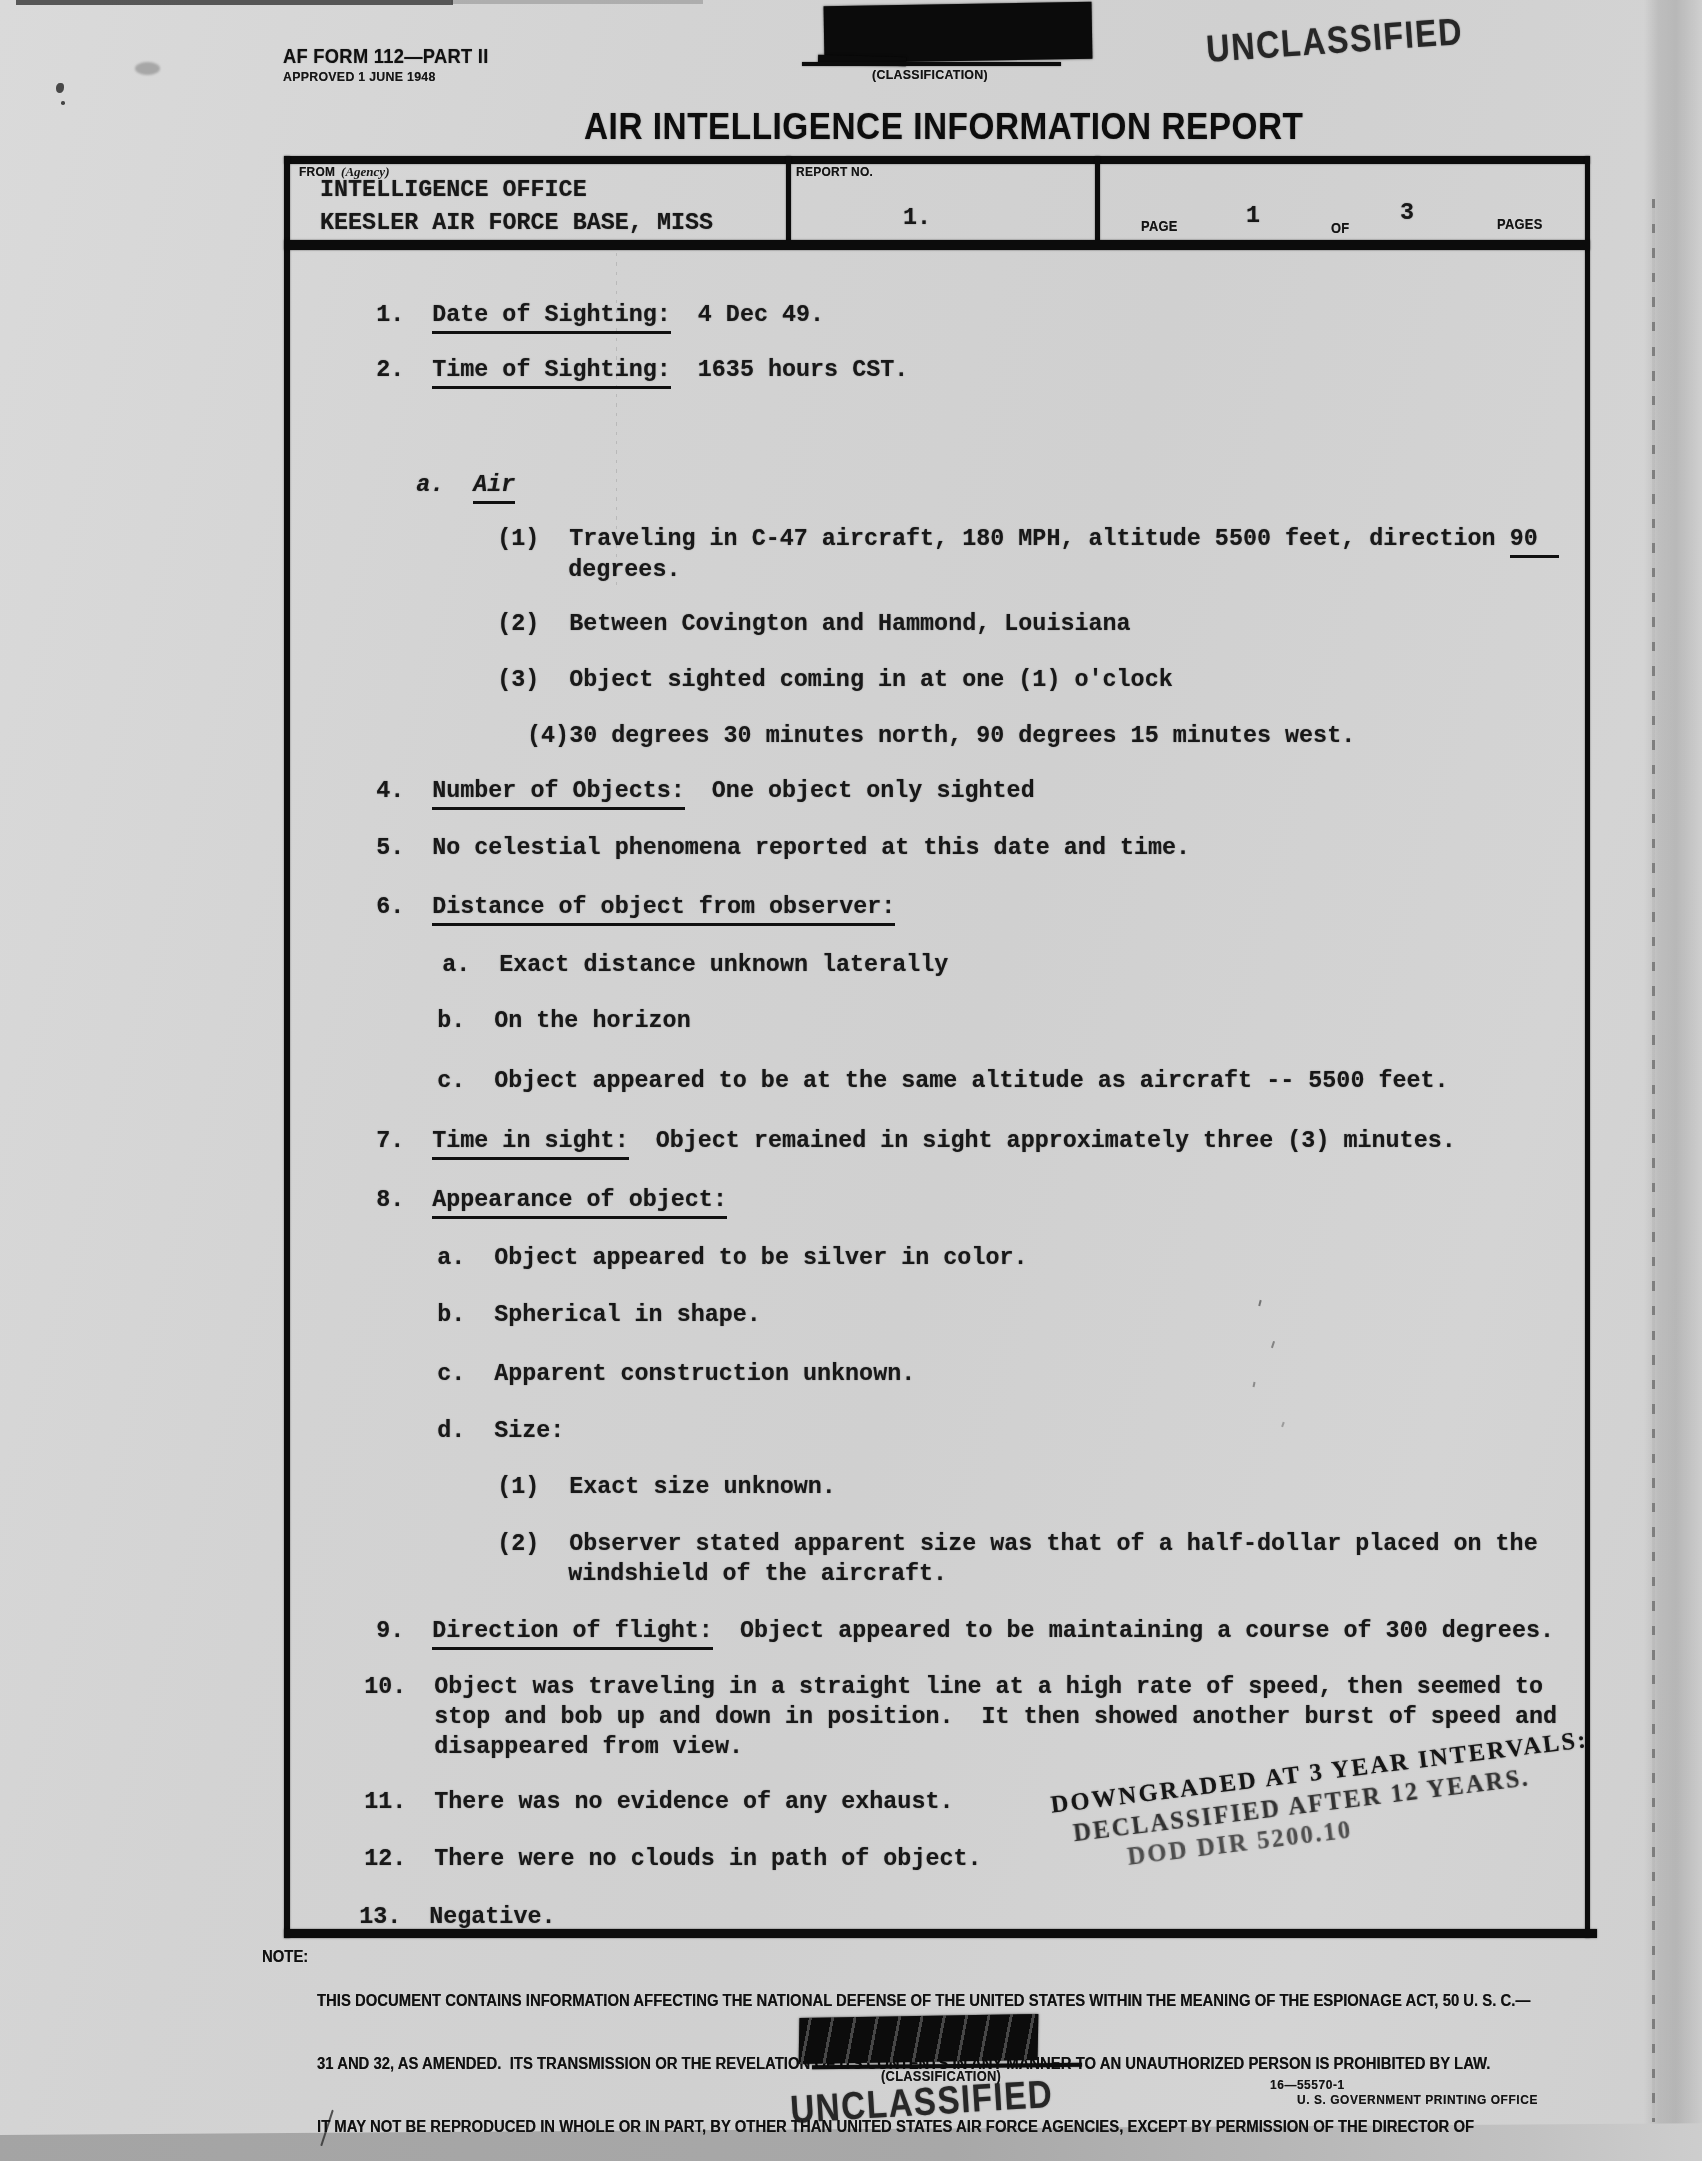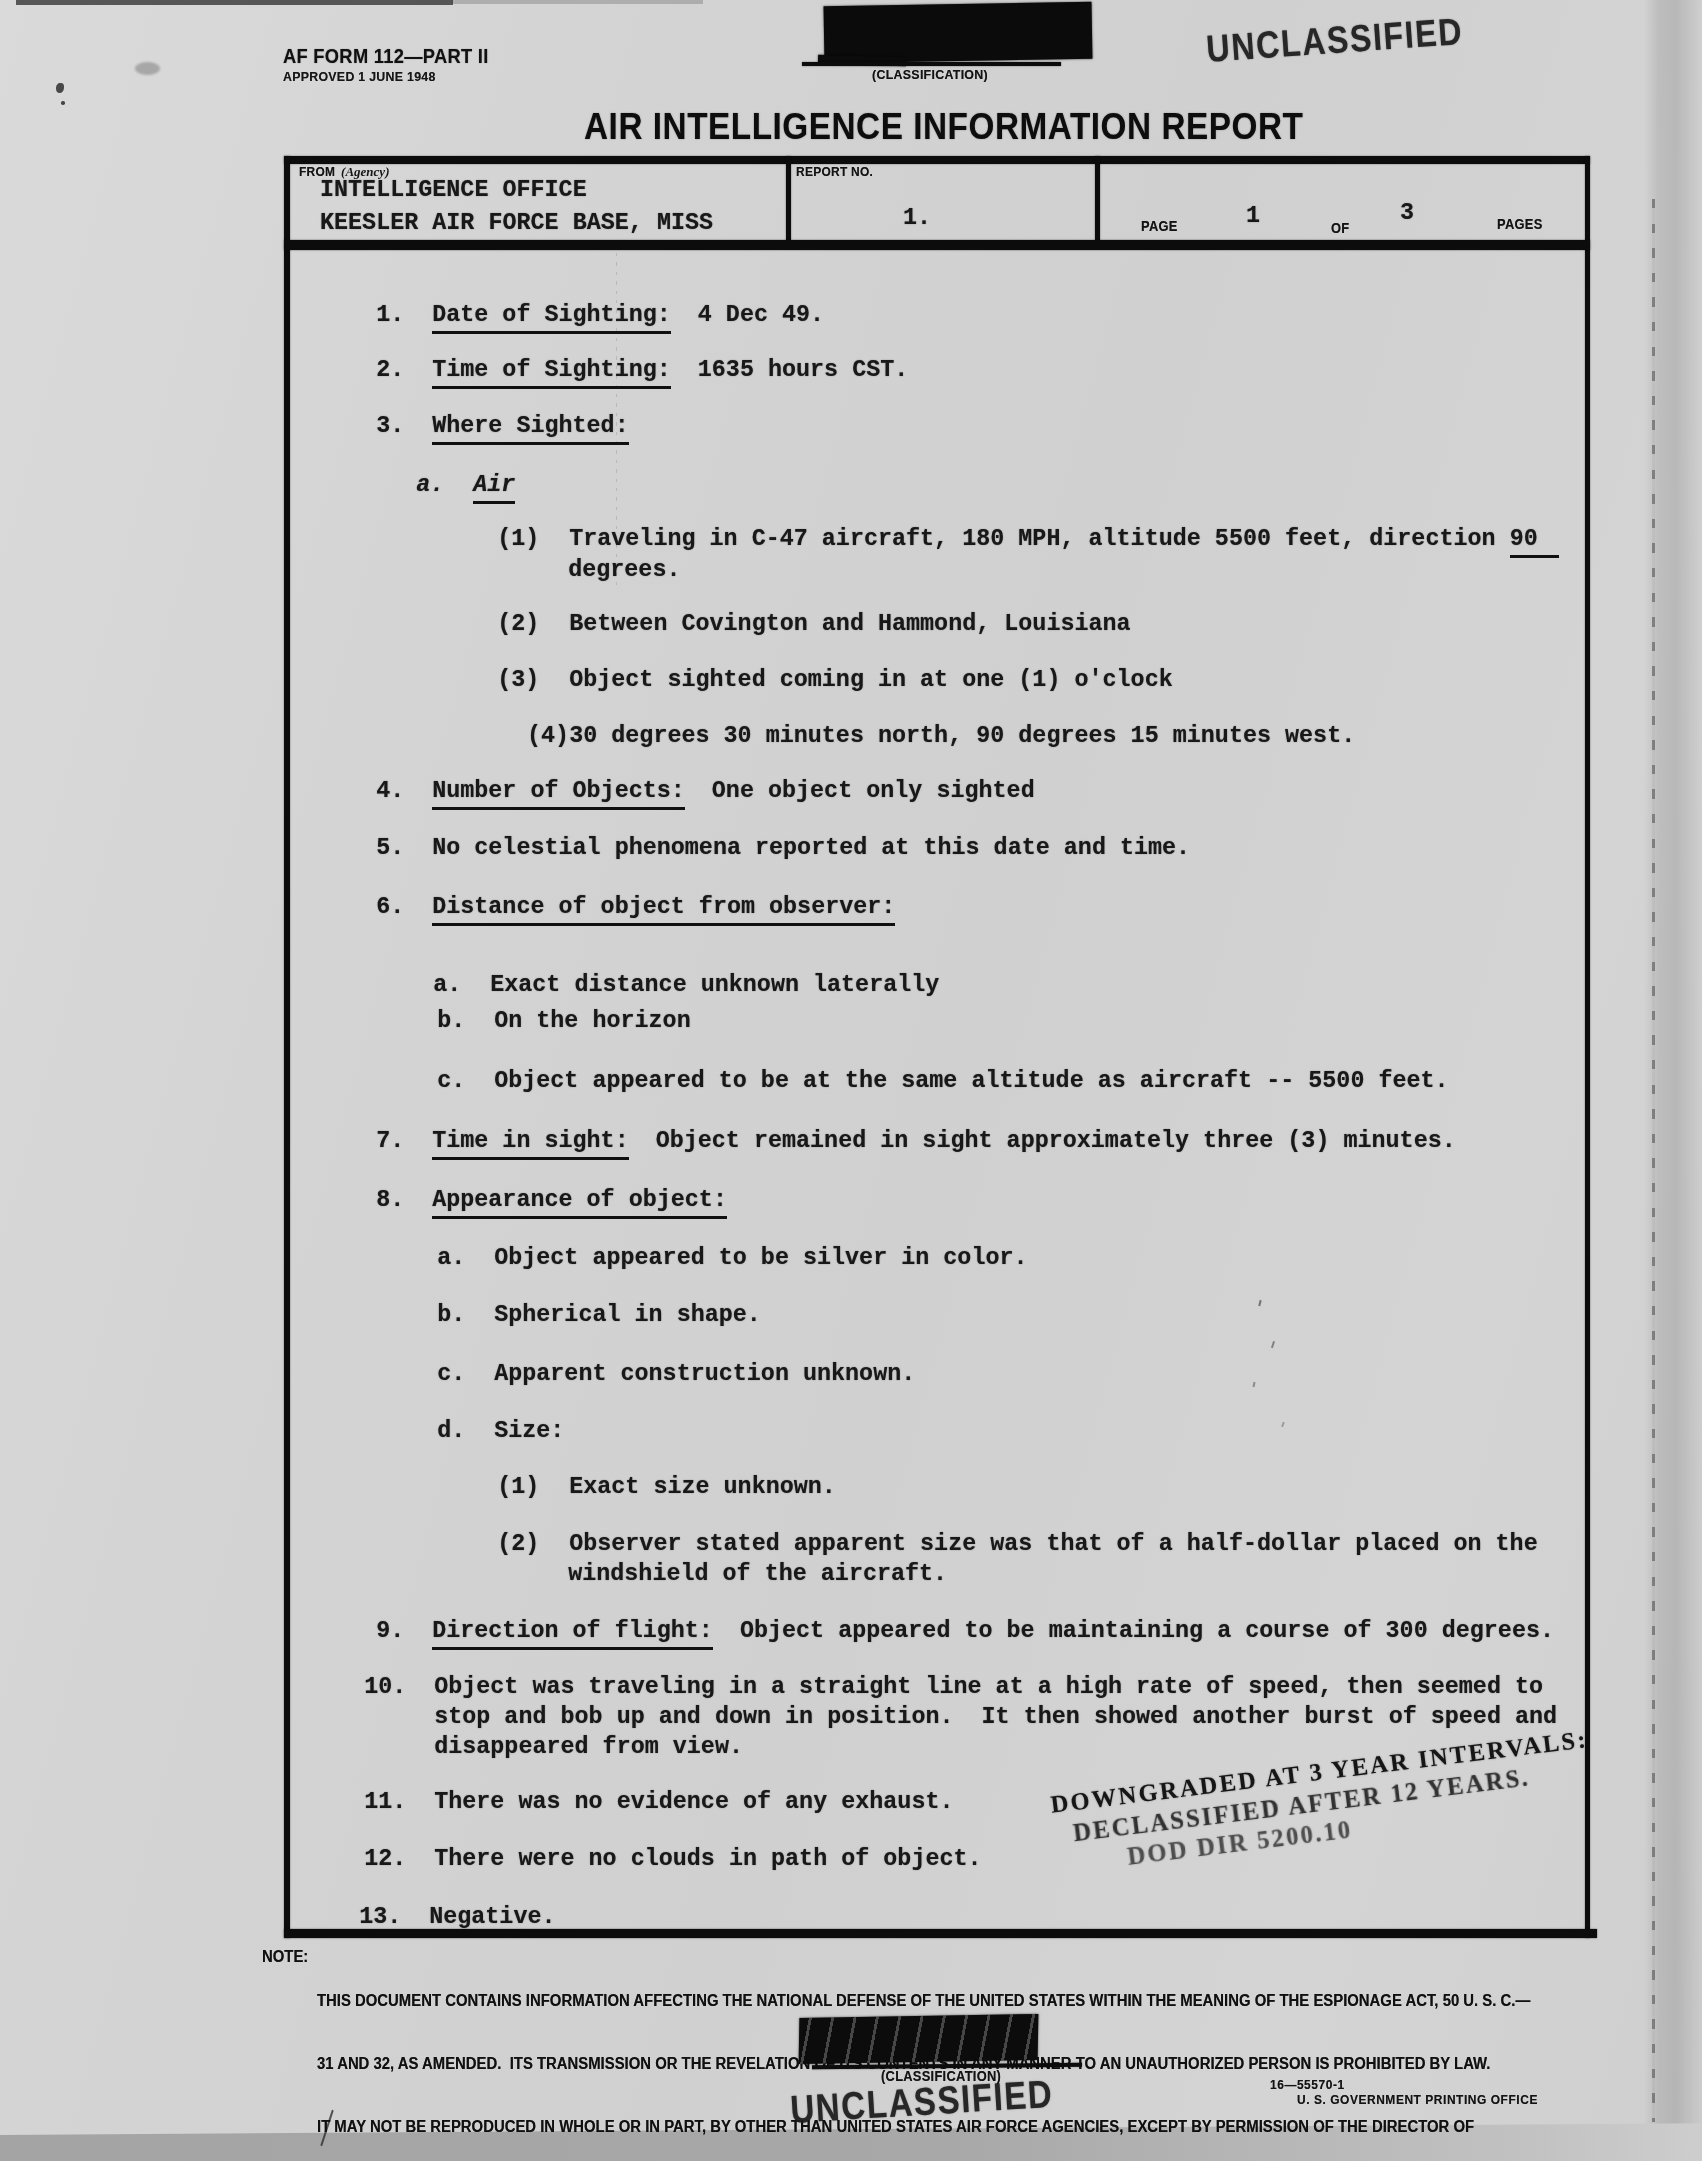--- a/index.html
+++ b/index.html
@@ -103,23 +103,20 @@
   <div class="abs lbl" style="left:1331px;top:220px;font-size:14px;">OF</div>
   <div class="abs typed" style="left:1400px;top:199px;">3</div>
   <div class="abs lbl" style="left:1497px;top:216px;font-size:14px;">PAGES</div>
 
   <div class="line typed n1" style="left:320px;top:273px;">
     <span class="num">1.</span><span class="h">Date of Sighting:</span><span class="val">4 Dec 49.</span>
   </div>
   <div class="line typed n1" style="left:320px;top:328px;">
     <span class="num">2.</span><span class="h">Time of Sighting:</span><span class="val">1635 hours CST.</span>
   </div>
-  <div class="line typed n1" style="left:320px;top:384px;">
-    <span class="num">3.</span><span class="h">Where Sighted:</span>
-  </div>
   <div class="line typed sub" style="left:360px;top:443px;font-style:italic;">
     <span class="num">a.</span><span class="h">Air</span>
   </div>
   <div class="line typed par" style="left:441px;top:497px;">
     <span class="num">(1)</span><span class="txt">Traveling in C-47 aircraft, 180 MPH, altitude 5500 feet, direction </span><span class="u90">90</span>
   </div>
   <div class="line typed" style="left:512px;top:528px;">
     <span class="txt">degrees.</span>
   </div>
   <div class="line typed par" style="left:441px;top:582px;">
@@ -133,21 +130,21 @@
   </div>
   <div class="line typed n1" style="left:320px;top:749px;">
     <span class="num">4.</span><span class="h">Number of Objects:</span><span class="val">One object only sighted</span>
   </div>
   <div class="line typed n1" style="left:320px;top:806px;">
     <span class="num">5.</span><span class="txt">No celestial phenomena reported at this date and time.</span>
   </div>
   <div class="line typed n1" style="left:320px;top:865px;">
     <span class="num">6.</span><span class="h">Distance of object from observer:</span>
   </div>
-  <div class="line typed sub" style="left:377px;top:923px;margin-top:20px;">
+  <div class="line typed sub" style="left:386px;top:923px;">
     <span class="num">a.</span><span class="txt">Exact distance unknown laterally</span>
   </div>
   <div class="line typed sub" style="left:381px;top:979px;">
     <span class="num">b.</span><span class="txt">On the horizon</span>
   </div>
   <div class="line typed sub" style="left:381px;top:1039px;">
     <span class="num">c.</span><span class="txt">Object appeared to be at the same altitude as aircraft -- 5500 feet.</span>
   </div>
   <div class="line typed n1" style="left:320px;top:1099px;">
     <span class="num">7.</span><span class="h">Time in sight:</span><span class="val">Object remained in sight approximately three (3) minutes.</span>

